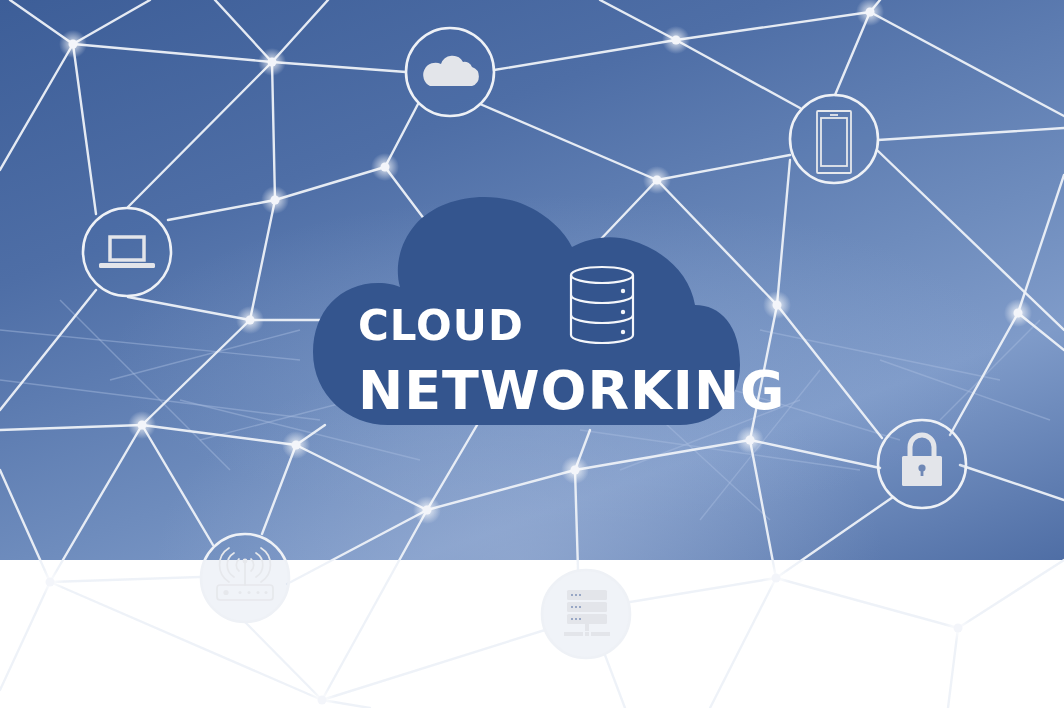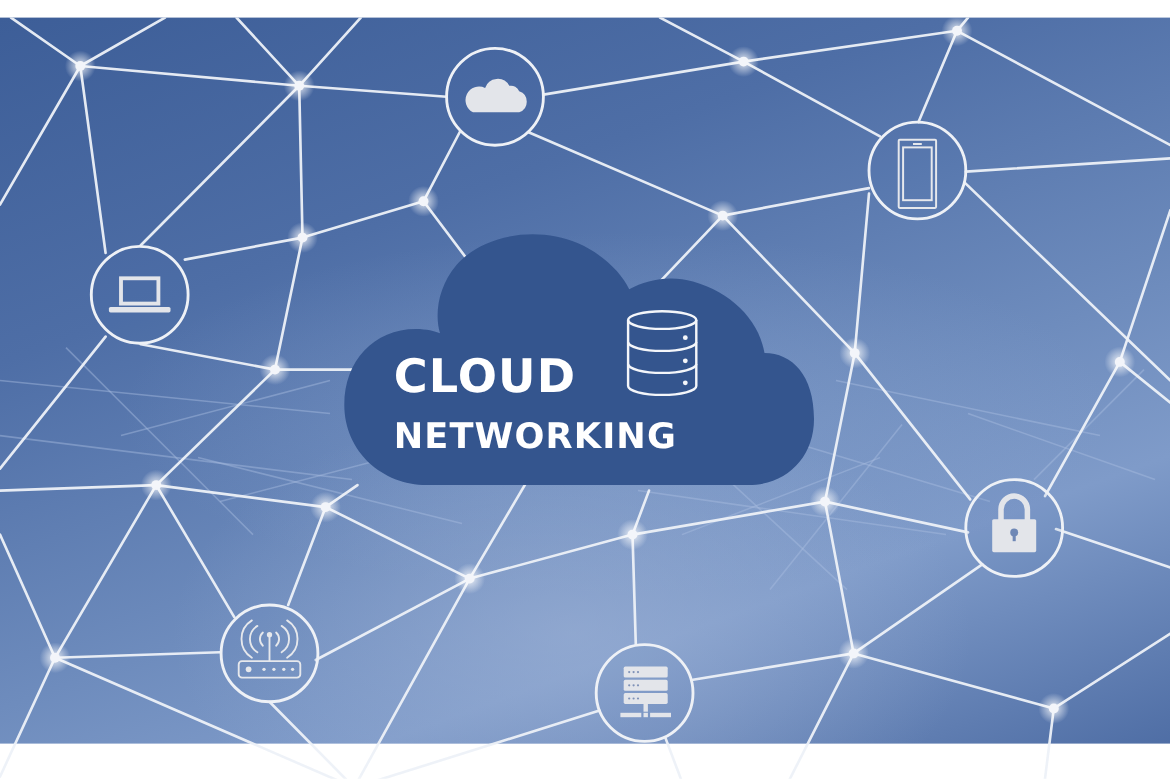--- a/index.html
+++ b/index.html
@@ -1,40 +1,40 @@
 <!DOCTYPE html>
 <html><head>
   <meta charset="utf-8">
   <style>
     html, body { margin: 0; padding: 0; }
     body {
       width: 1064px; height: 708px; overflow: hidden; position: relative;
       font-family: "DejaVu Sans", sans-serif;
     }
     #stage {
-      position: absolute; left: 0; top: 16px; width: 1064px; height: 660px;
+      position: absolute; left: 0; top: 0; width: 1064px; height: 560px;
       background:
         radial-gradient(ellipse 520px 300px at 520px 560px, rgba(160,180,215,0.55), rgba(160,180,215,0) 70%),
         radial-gradient(ellipse 600px 220px at 560px 360px, rgba(150,175,215,0.35), rgba(150,175,215,0) 75%),
         linear-gradient(160deg, #3d5e98 0%, #4e6ea6 30%, #6e8cbd 60%, #7f9bc9 75%, #4f6ea5 100%);
     }
     svg#net { position: absolute; left: 0; top: 0; }
     .edge { stroke: #eef2f8; stroke-width: 2.4; stroke-linecap: round; opacity: 0.95; }
     .faint { stroke: #a9bde0; stroke-width: 1.4; opacity: 0.45; }
     .glow { fill: url(#nodeGlow); }
     .dot { fill: #f3f5fa; }
     .ring { fill: none; stroke: #eef1f6; stroke-width: 2.6; }
     .ringfill { fill: rgba(70,100,160,0.08); }
     #hero-cloud { position: absolute; left: 0; top: 0; }
     .hero-text {
       position: absolute; color: #ffffff; font-family: "DejaVu Sans", sans-serif;
       font-weight: bold; letter-spacing: 1px; line-height: 1;
     }
     #title-line1 { left: 358px; top: 305px; font-size: 42px; }
-    #title-line2 { left: 358px; top: 364px; font-size: 32px; }
+    #title-line2 { left: 358px; top: 364px; font-size: 54px; }
   </style>
 </head>
 <body>
 
 <div id="stage">
   <svg id="net" width="1064" height="708" viewBox="0 0 1064 708">
     <defs>
       <radialGradient id="nodeGlow">
         <stop offset="0" stop-color="#ffffff" stop-opacity="0.95"></stop>
         <stop offset="0.35" stop-color="#ffffff" stop-opacity="0.55"></stop>

